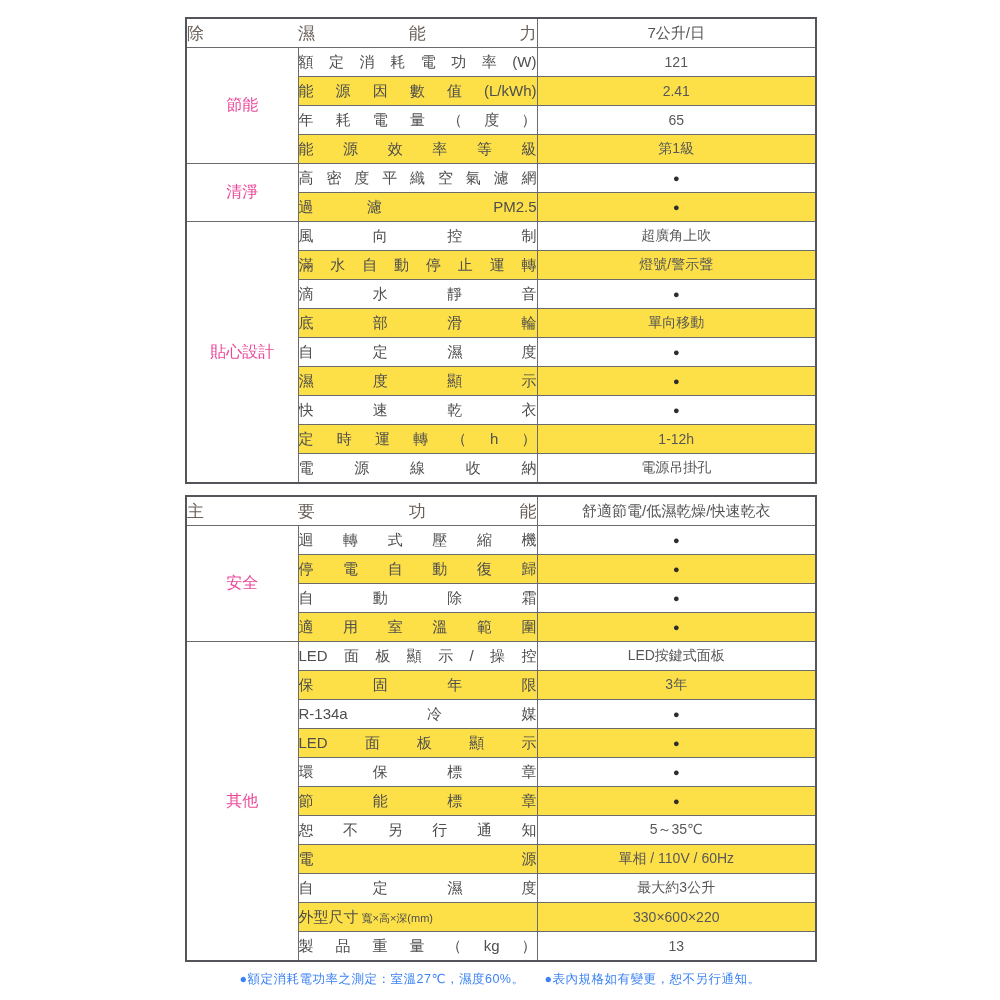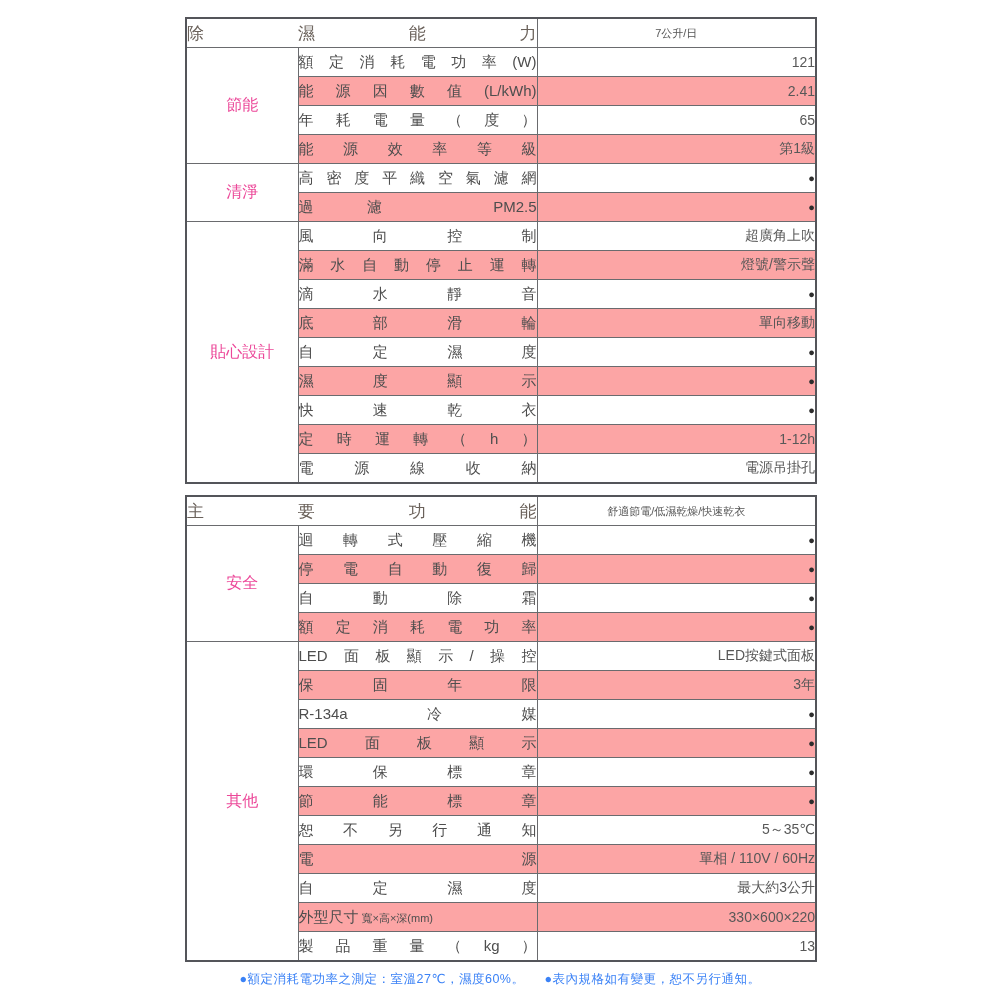--- a/index.html
+++ b/index.html
@@ -35,25 +35,25 @@
   th.hlabel {
     background: #fcebdc;
     font-weight: normal;
     font-size: 17px;
     color: #6a615a;
     text-align: justify;
     text-align-last: justify;
     padding: 0 45px;
   }
   td.hvalue {
-    font-size: 11px;
+    font-size: 15px;
     color: #555555;
     text-align: center;
   }
-  tr.alt td { background: #fca5a5; }
+  tr.alt td { background: #fde047; }
   td.group {
     background: #fcebdc;
     text-align: center;
     font-size: 16px;
     color: #ec4899;
   }
   td.feature {
     font-size: 15px;
     color: #4e4e4e;
     text-align: justify;
@@ -61,21 +61,21 @@
     padding: 0 17px;
   }
   td.feature.has-sub {
     text-align: right;
     text-align-last: left;
   }
   td.feature .sub { font-size: 11px; margin-left: 3px; }
   td.value {
     font-size: 14px;
     color: #585858;
-    text-align: right;
+    text-align: center;
   }
   td.value.dot { font-size: 11px; color: #2d2d2d; }
 
   .footnotes {
     margin-top: 9px;
     text-align: center;
     font-size: 12.5px;
     color: #3b82f6;
     letter-spacing: 0.5px;
   }
@@ -185,21 +185,21 @@
         </tr>
         <tr class="alt">
           <td class="feature"><span>停電自動復歸</span></td>
           <td class="value dot">●</td>
         </tr>
         <tr>
           <td class="feature"><span>自動除霜</span></td>
           <td class="value dot">●</td>
         </tr>
         <tr class="alt">
-          <td class="feature"><span>額定消耗電功率</span></td>
+          <td class="feature"><span>適用室溫範圍</span></td>
           <td class="value dot">●</td>
         </tr>
         <tr>
           <td rowspan="11" class="group">其他</td>
           <td class="feature"><span>LED面板顯示/操控</span></td>
           <td class="value">LED按鍵式面板</td>
         </tr>
         <tr class="alt">
           <td class="feature"><span>保固年限</span></td>
           <td class="value">3年</td>

